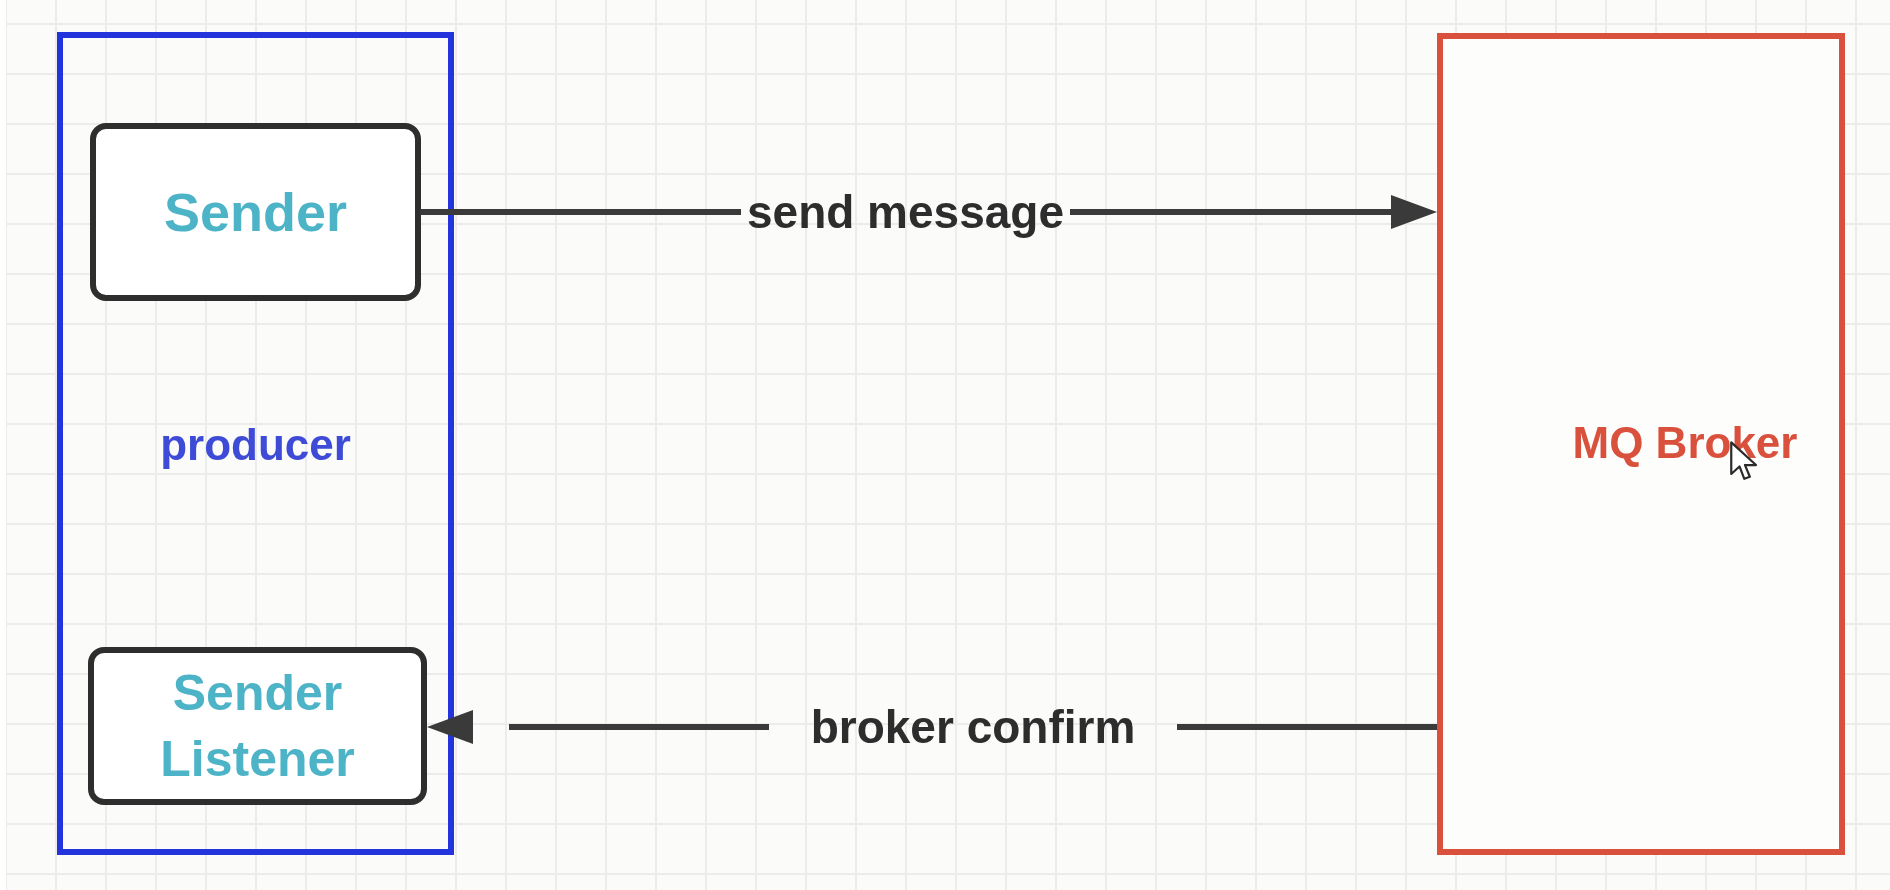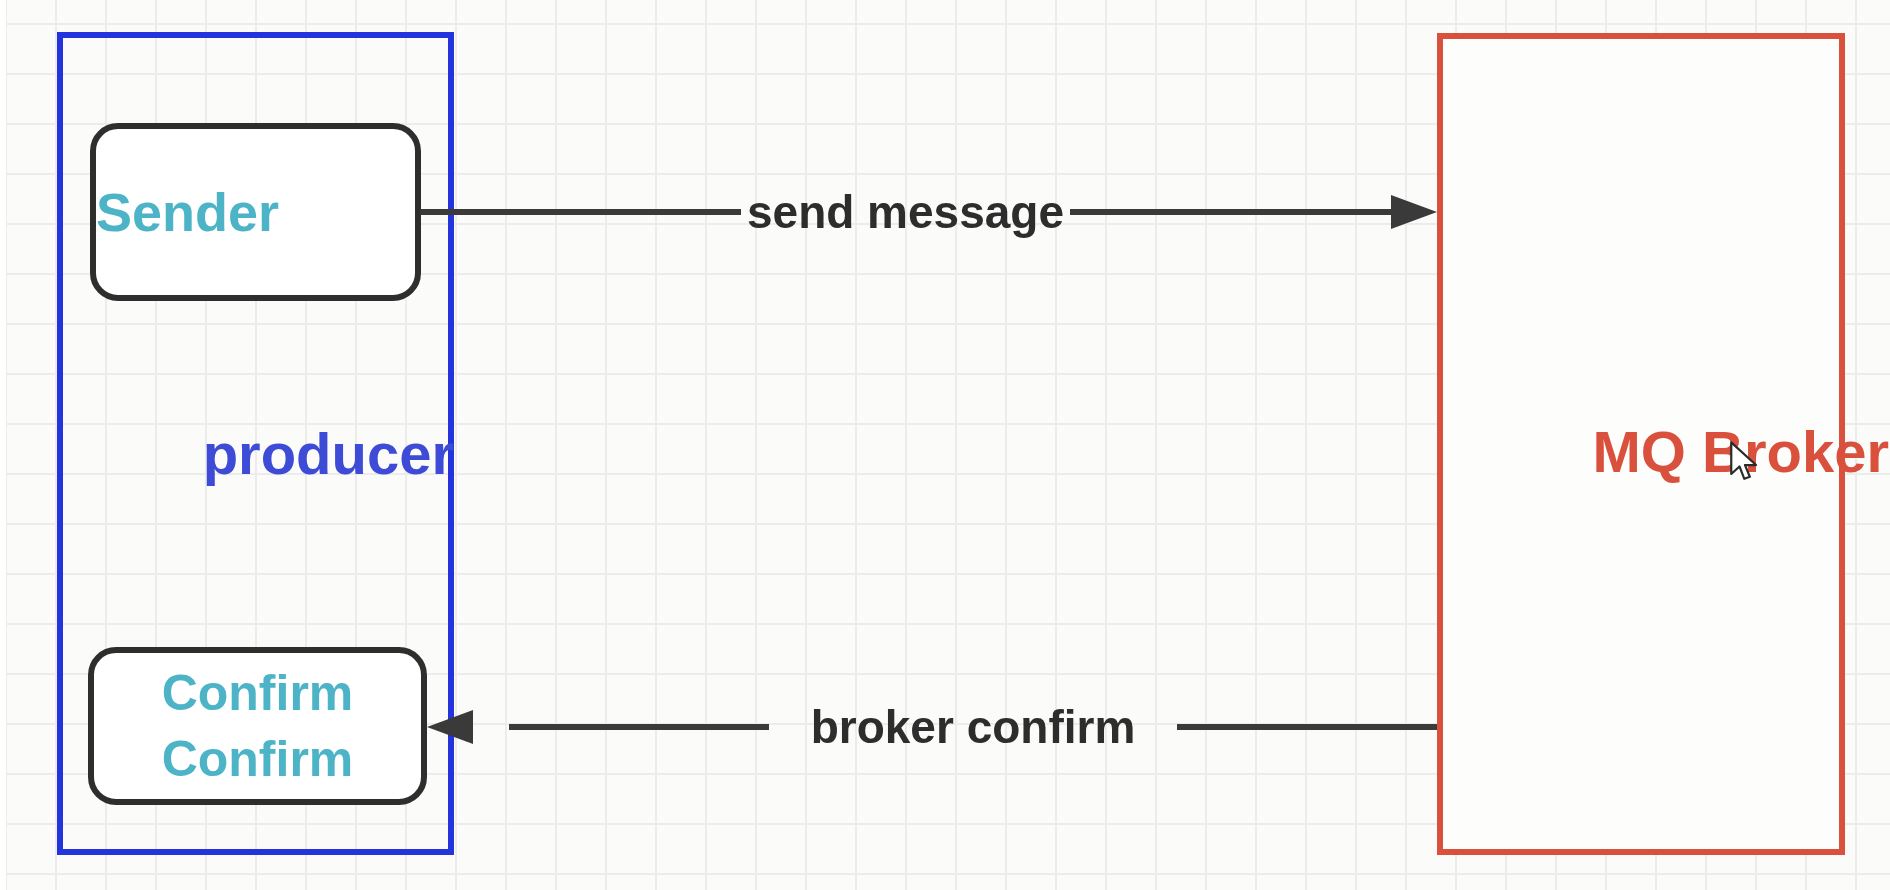--- a/index.html
+++ b/index.html
@@ -28,32 +28,32 @@
     border: 6px solid #2434dd; background: transparent;
   }
   .broker-rect {
     position: absolute; left: 1437px; top: 33px; width: 408px; height: 822px;
     border: 6px solid #d9513d; background: #fdfdfc;
   }
 
   
   .node-box {
     position: absolute;
-    border: 6px solid #2e2e2e; border-radius: 28px;
+    border: 6px solid #2e2e2e; border-radius: 16px;
     background: #ffffff;
-    display: flex; align-items: center; 
+    display: flex; align-items: center; justify-content: center;
     text-align: center;
     color: #4db4c7; font-weight: bold;
   }
   .sender-box { left: 90px; top: 123px; width: 331px; height: 178px; font-size: 54px; }
   .confirm-box { left: 88px; top: 647px; width: 339px; height: 158px; font-size: 50px; line-height: 66px; padding: 0 28px; }
 
   
   .zone-label {
-    position: absolute; text-align: right; font-weight: bold; font-size: 58px;
+    position: absolute; text-align: center; font-weight: bold; font-size: 44px;
   }
   .producer-label { left: 57px; width: 397px; top: 420px; color: #3e4bd6; }
   .broker-label { left: 1437px; width: 408px; top: 418px; color: #d9513d; margin-left: 44px; }
 
   
   .arrow {
     position: absolute; height: 40px;
     display: flex; align-items: center;
   }
   .arrow-send { left: 420px; top: 192px; width: 1017px; }
@@ -88,21 +88,21 @@
   <div class="zone-label producer-label">producer</div>
 
   <div class="broker-rect"></div>
   <div class="zone-label broker-label">MQ Broker</div>
 
   <div class="node-box sender-box">
     <span>Sender</span>
   </div>
 
   <div class="node-box confirm-box">
-    <span>Confirm Confirm</span>
+    <span>Sender Listener</span>
   </div>
 
   <div class="arrow arrow-send">
     <div class="line"></div>
     <div class="arrow-label">send message</div>
     <div class="line"></div>
     <div class="head-right"></div>
   </div>
 
   <div class="arrow arrow-confirm">

